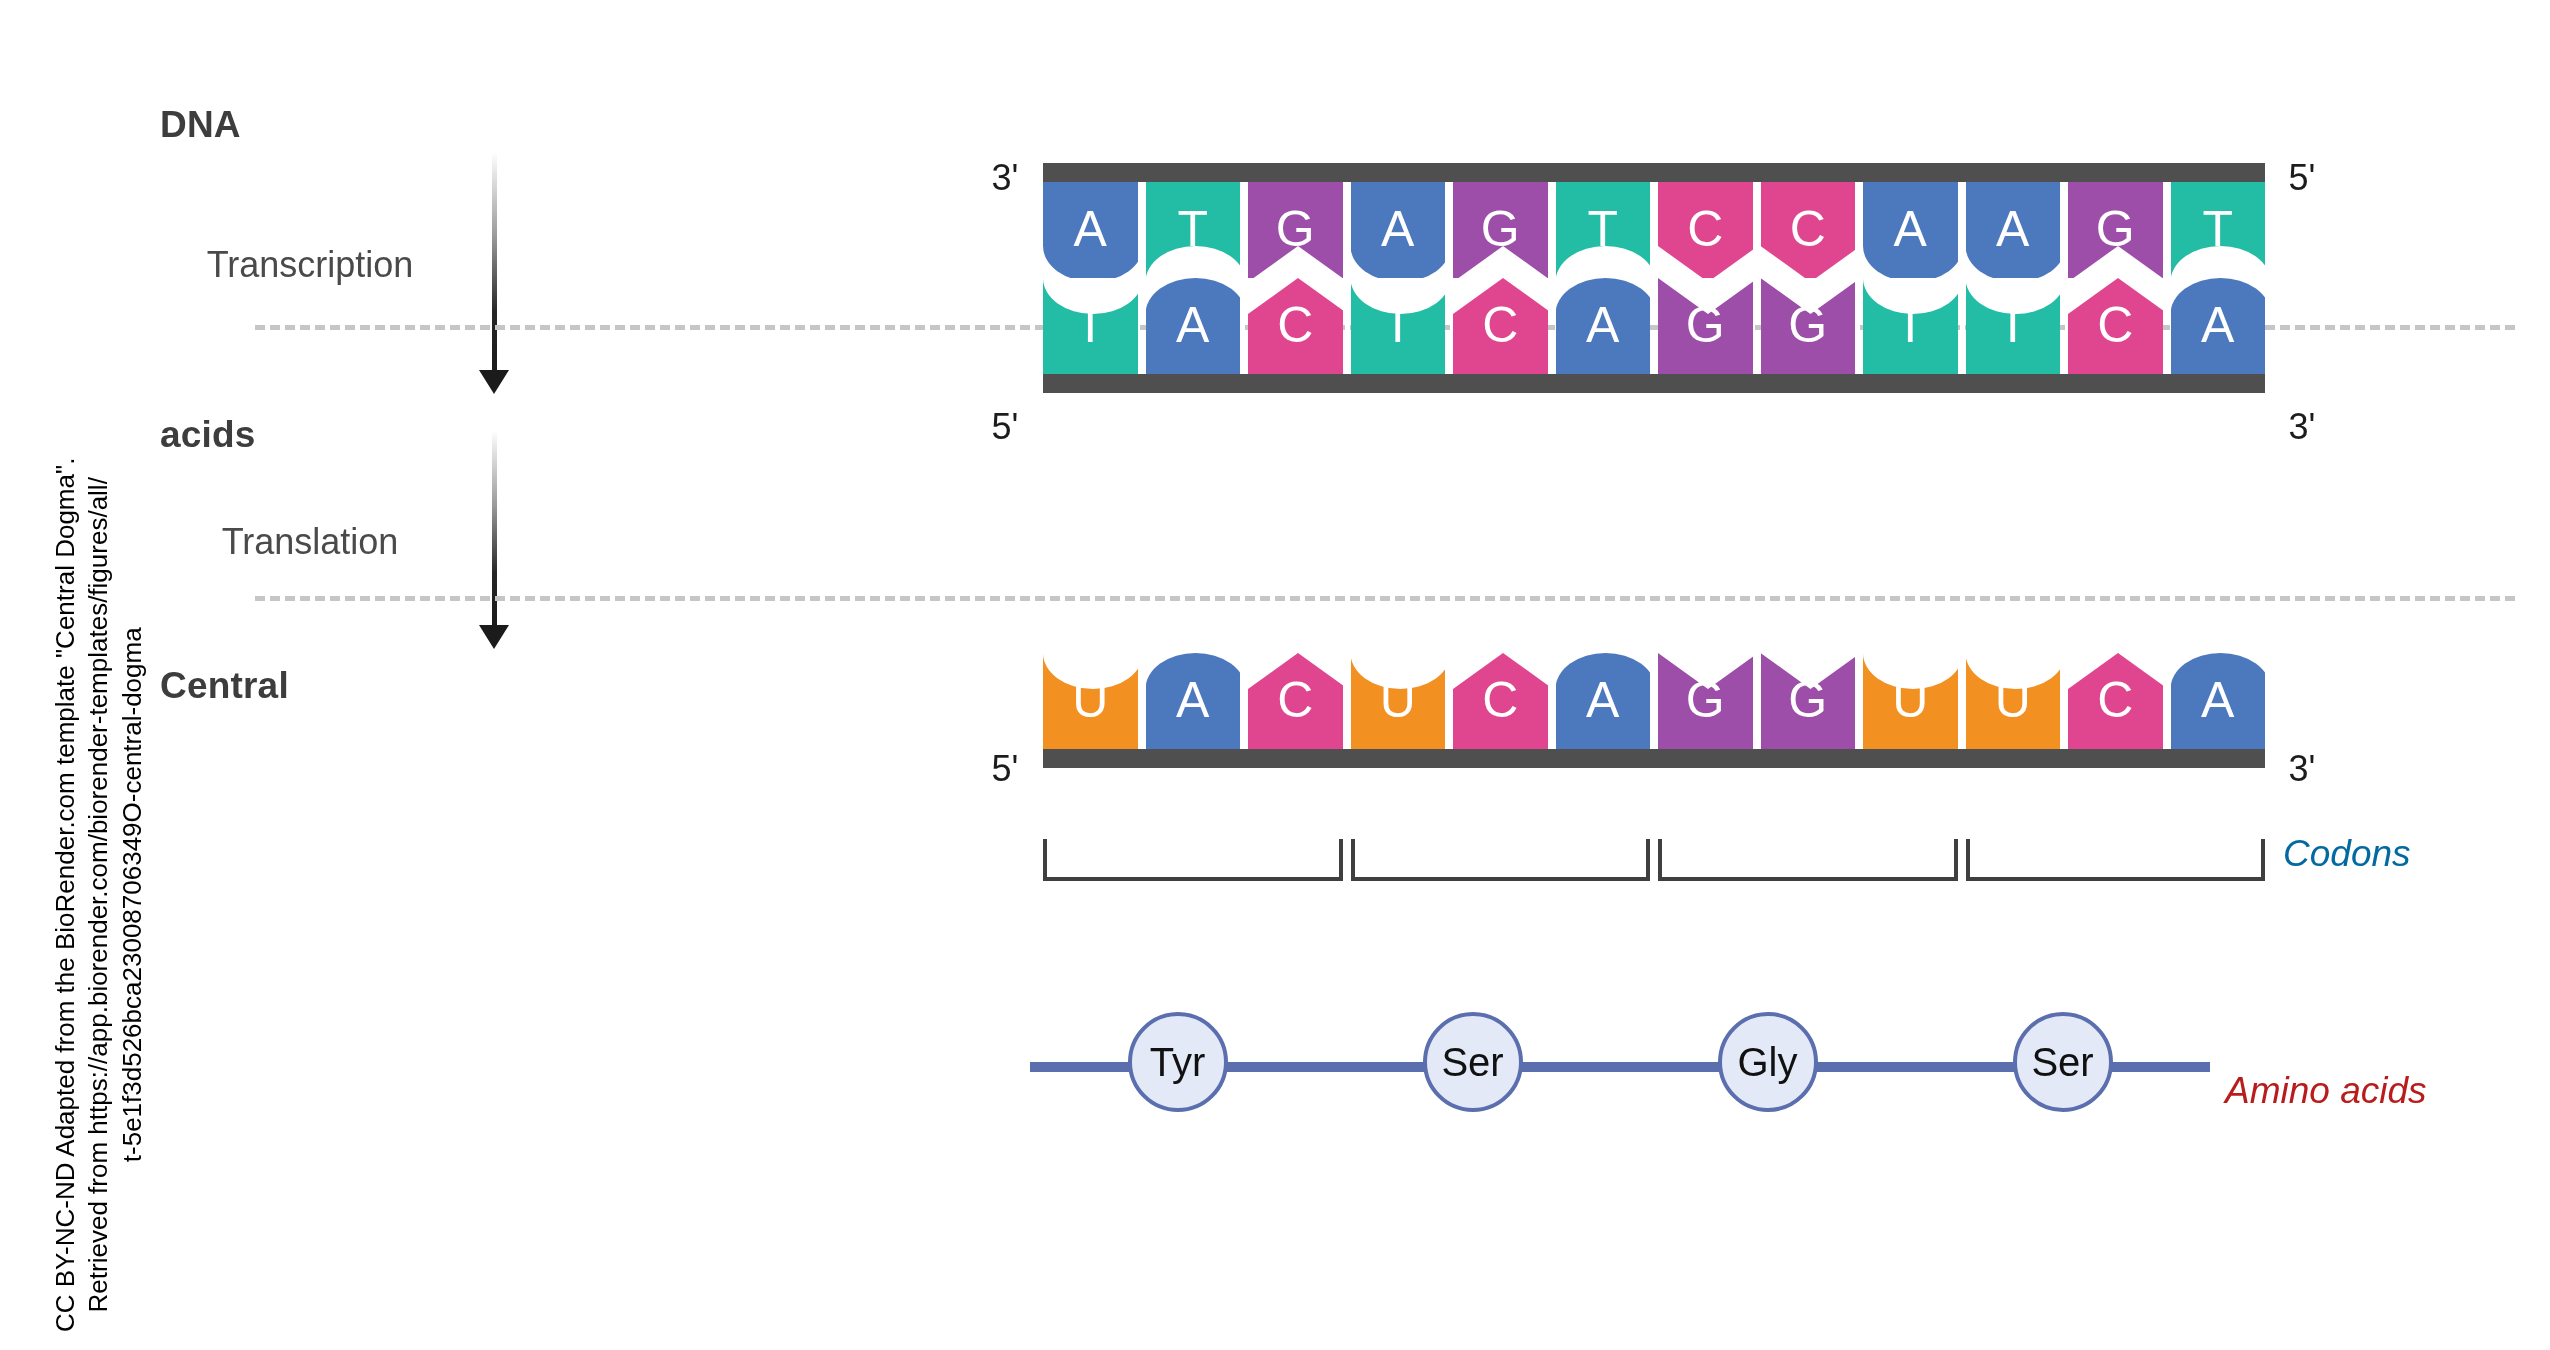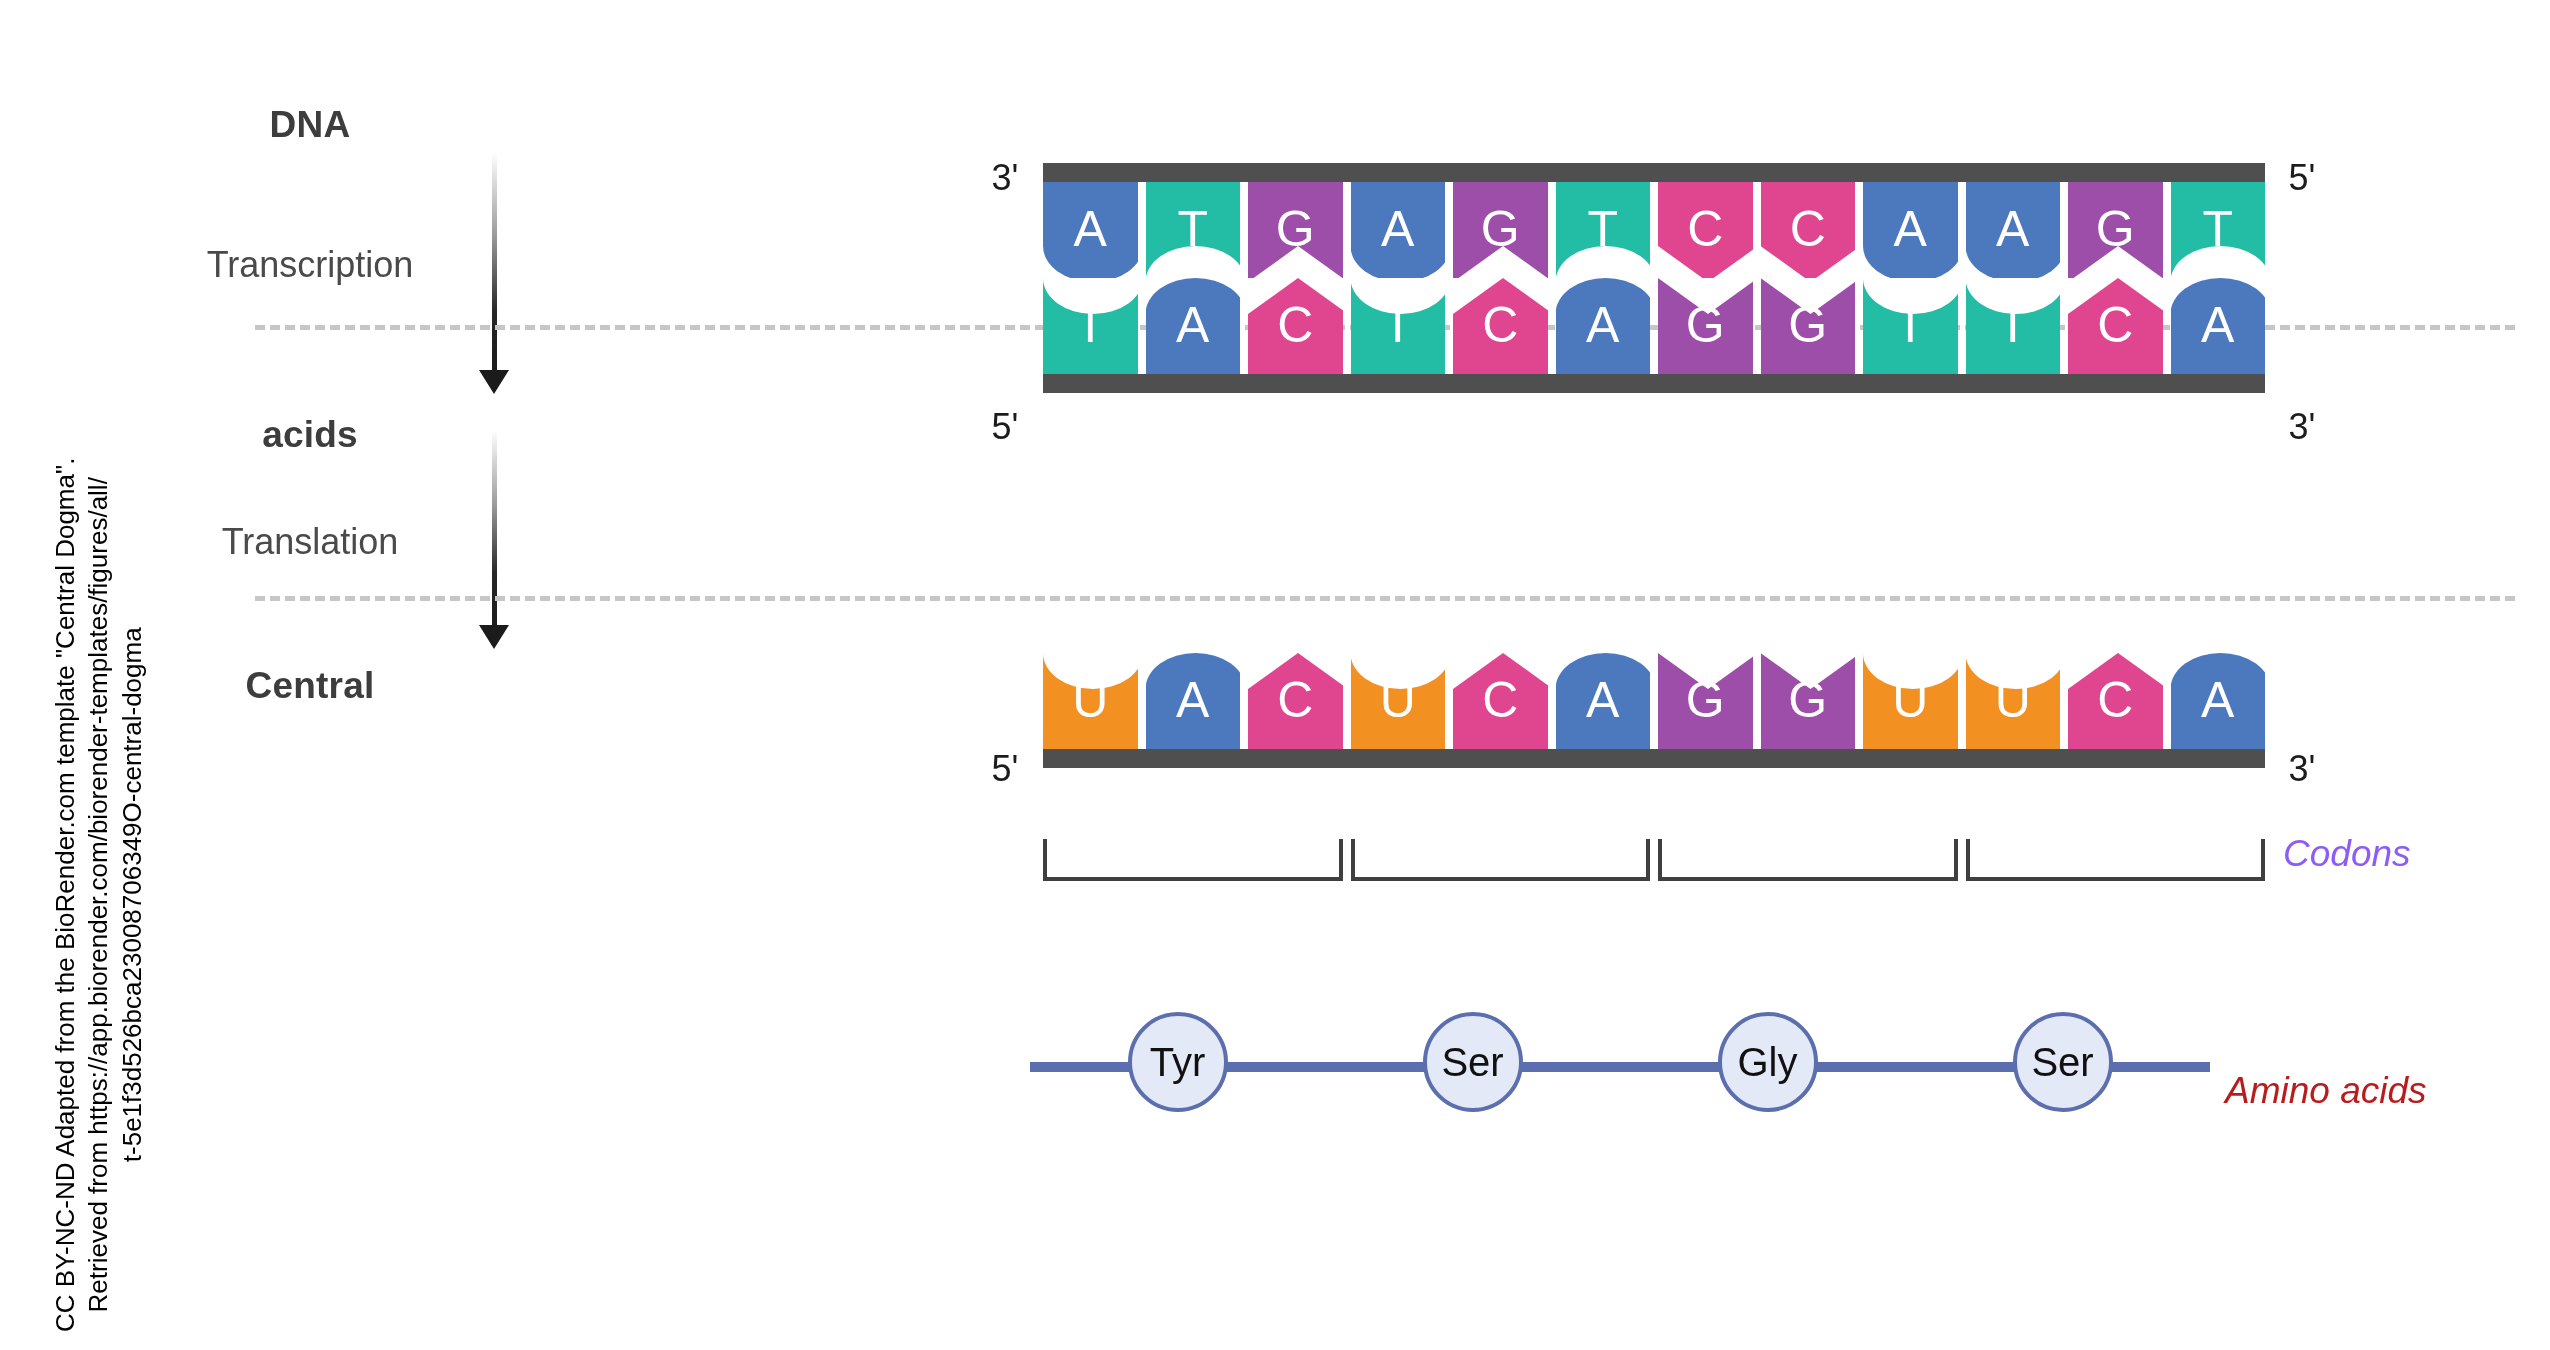--- a/index.html
+++ b/index.html
@@ -19,21 +19,21 @@
   }
   .attr-lines{
     display:flex;flex-direction:column;align-items:center;
     font-size:26px;color:#000;line-height:1.30;white-space:nowrap;
   }
   .attr-lines div{text-align:center;}
 
   
   .stage-label{
     position:absolute;font-weight:bold;font-size:37px;color:#3d3d3d;
-    text-align:center;width:300px;letter-spacing:.2px;
+    text-align:left;width:300px;letter-spacing:.2px;
   }
   #lbl-dna{left:160px;top:104px;}
   #lbl-mrna{left:160px;top:414px;}
   #lbl-protein{left:160px;top:665px;}
 
   
   .proc-label{
     position:absolute;font-size:36px;color:#4a4a4a;
     text-align:center;width:420px;
   }
@@ -98,21 +98,21 @@
   }
 
   
   .codon-bracket{
     position:absolute;height:42px;box-sizing:border-box;
     border-left:4px solid #3f3f3f;
     border-right:4px solid #3f3f3f;
     border-bottom:4px solid #3f3f3f;
   }
   #codons-caption{
-    position:absolute;font-style:italic;font-size:37px;color:#8b5cf6;
+    position:absolute;font-style:italic;font-size:37px;color:#0369a1;
   }
 
   
   #protein-chain{position:absolute;left:1030px;top:1062px;width:1180px;height:10px;}
   .chain-line{
     position:absolute;top:0;height:10px;background:#5b6eae;
   }
   .aa-circle{
     position:absolute;top:-50px;width:100px;height:100px;border-radius:50%;
     background:#e4e9f7;border:4px solid #5b6eae;box-sizing:border-box;

